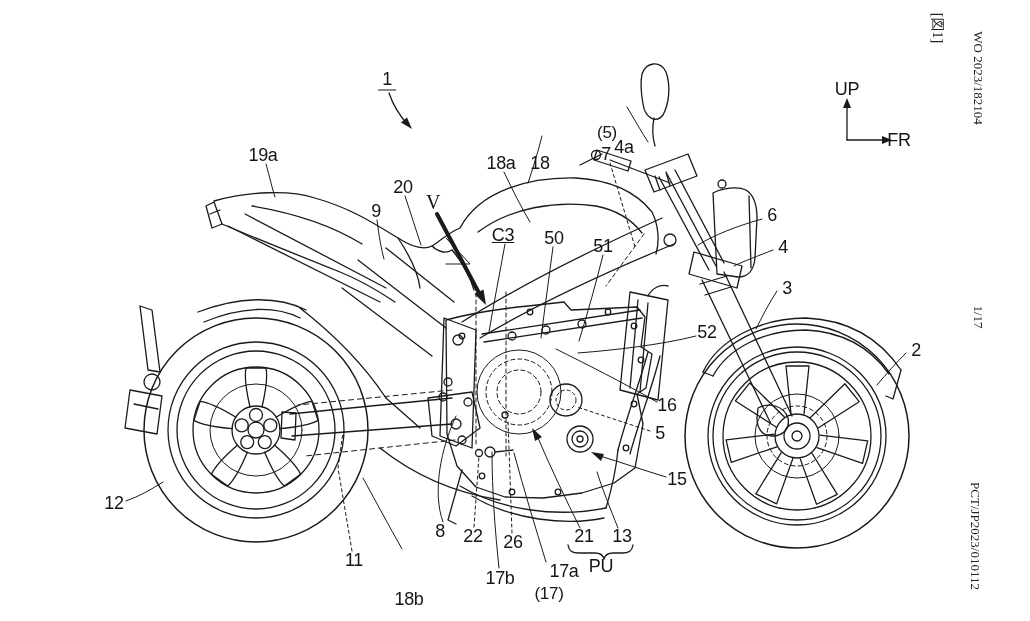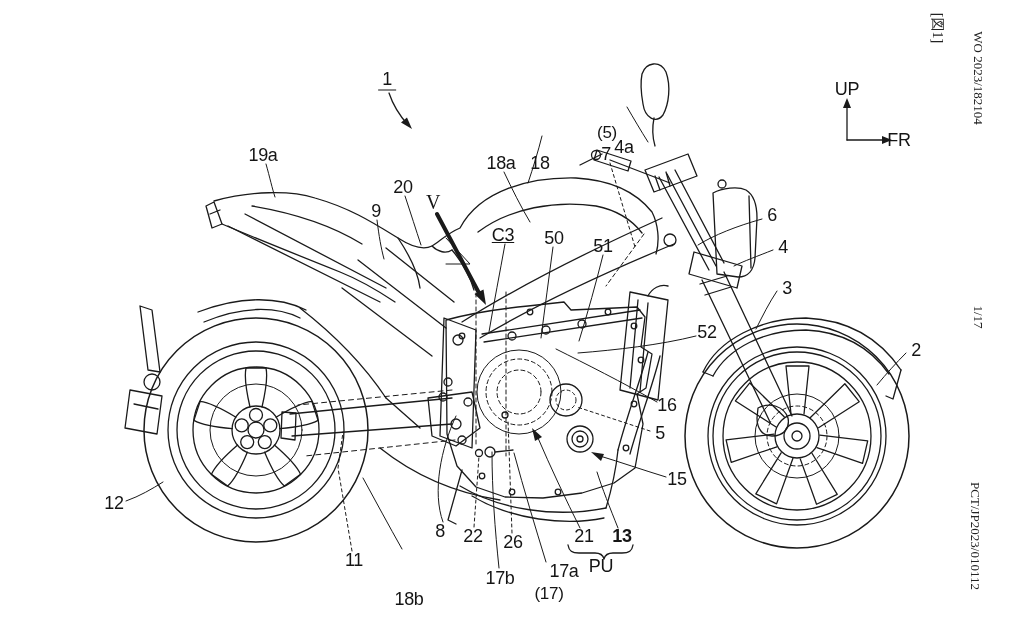--- a/index.html
+++ b/index.html
@@ -289,21 +289,21 @@
 <span class="lbl" style="left:114px;top:503px;">12</span>
 <span class="lbl" style="left:354px;top:560px;">11</span>
 <span class="lbl" style="left:409px;top:559px;margin-top:40px;">18b</span>
 <span class="lbl" style="left:440px;top:531px;">8</span>
 <span class="lbl" style="left:473px;top:536px;">22</span>
 <span class="lbl" style="left:513px;top:542px;">26</span>
 <span class="lbl" style="left:500px;top:578px;">17b</span>
 <span class="lbl" style="left:564px;top:571px;">17a</span>
 <span class="lbl sm" style="left:549px;top:593px;">(17)</span>
 <span class="lbl" style="left:584px;top:536px;">21</span>
-<span class="lbl" style="left:622px;top:536px;font-weight:bold;">13</span>
+<span class="lbl" style="left:622px;top:536px;">13</span>
 <span class="lbl" style="left:601px;top:566px;">PU</span>
 <span class="lbl" style="left:503px;top:235px;text-decoration:underline;">C3</span>
 <span class="lbl" style="left:554px;top:238px;">50</span>
 <span class="lbl" style="left:603px;top:246px;">51</span>
 
 <span class="lbl" style="left:847px;top:89px;text-align:center;">UP</span>
 <span class="lbl" style="left:899px;top:140px;">FR</span>
 
 <span class="vtext tag" style="left:937px;top:28px;">[図1]</span>
 <span class="vtext" style="left:978px;top:78px;">WO 2023/182104</span>

